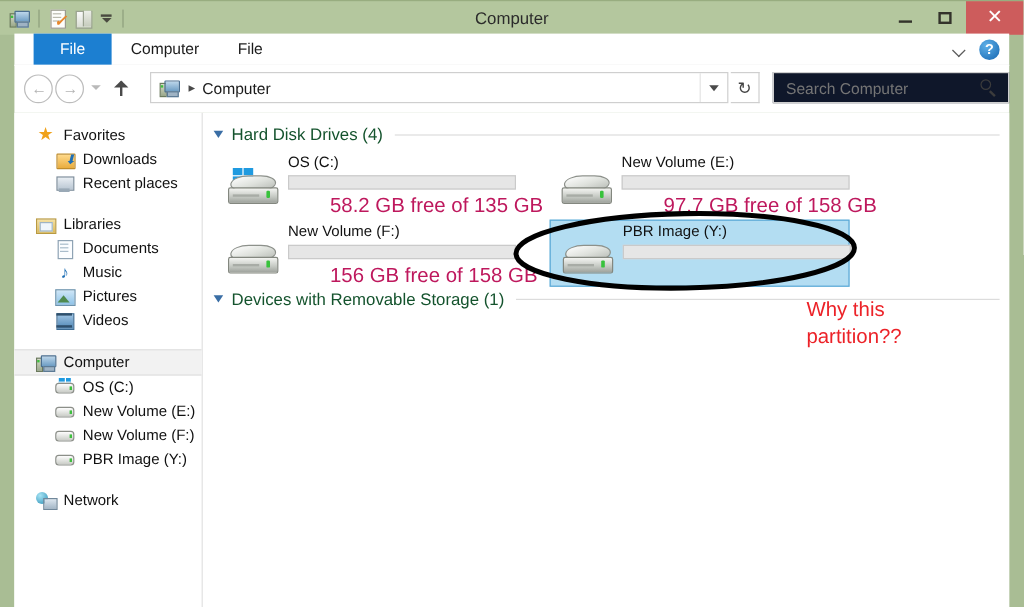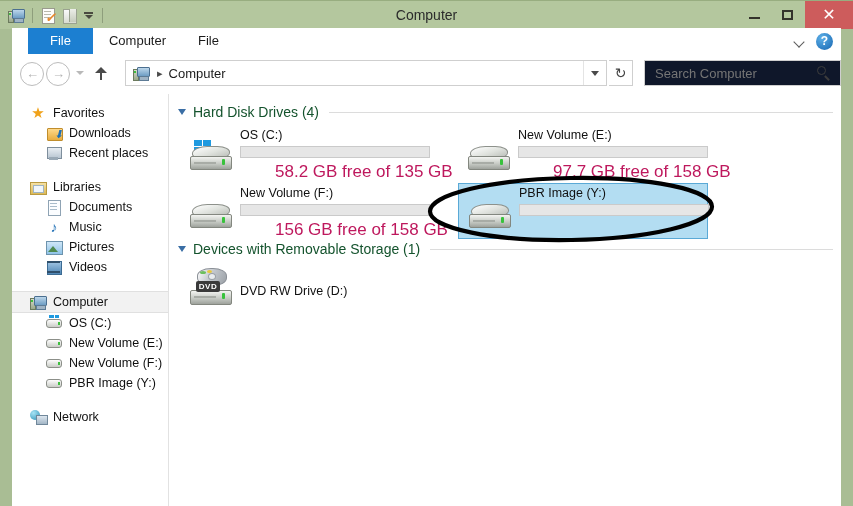--- a/index.html
+++ b/index.html
@@ -714,37 +714,26 @@
           <span class="fill" style="width:94%; background:#e81123;"></span>
         </span>
       </div>
 
       <div class="grp" style="top:146px;">
         <span class="tri"></span>
         <span class="gtxt">Devices with Removable Storage (1)</span>
         <span class="gline"></span>
       </div>
 
-      <div class="drive" style="left:10px; top:168px; height:52px;">
-        <span class="dico" style="top:6px;">
-          <span class="dvd3d">
-            <i class="disc"></i>
-              <i class="gleam"></i>
-              <i class="gleam2"></i>
-              <i class="hole"></i>
-            <span class="badge">DVD</span>
-            <i class="front"></i>
-              <i class="slot"></i>
-              <i class="led"></i>
-          </span>
-        </span>
-        <span class="dname" style="top:22px;">DVD RW Drive (D:)</span>
-      </div>
 
     </div>
   </div>
 
   <svg class="annot-svg" viewBox="0 0 853 506">
     <ellipse cx="571" cy="209" rx="141" ry="31" fill="none" stroke="#000000" stroke-width="4.2" transform="rotate(-1 571 209)"></ellipse>
   </svg>
 
+  <div class="annot-text">
+    <div>Why this</div>
+    <div>partition??</div>
+  </div>
 
 </div>
 
 </body></html>

